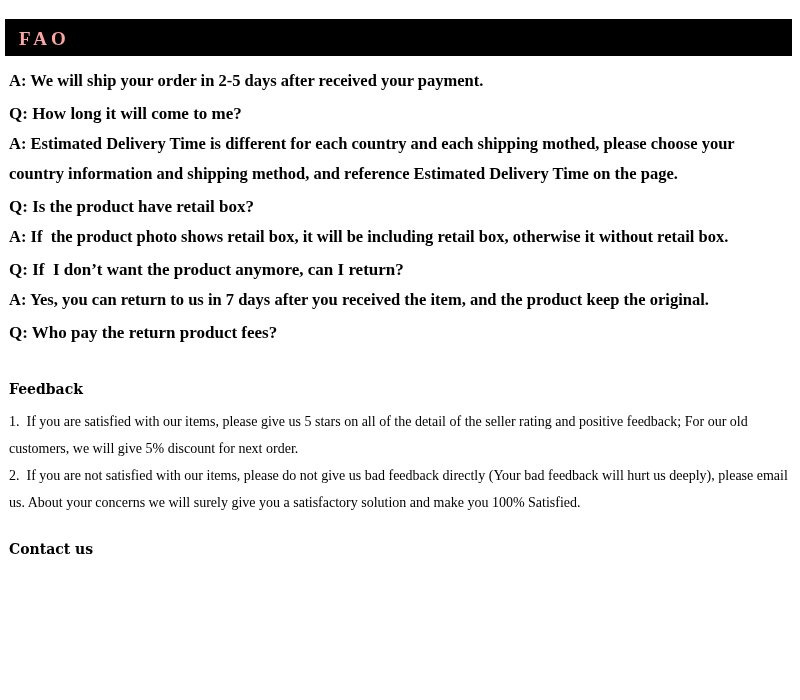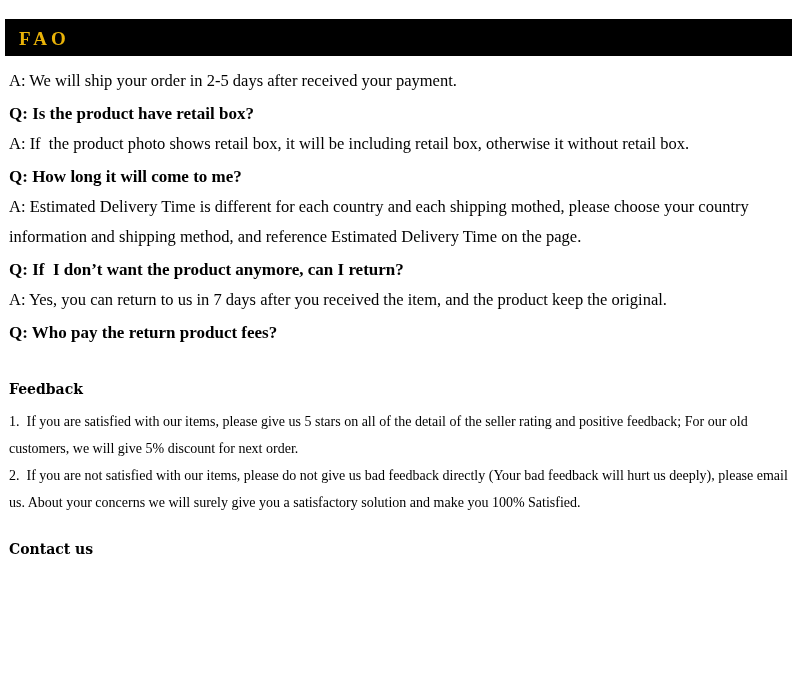--- a/index.html
+++ b/index.html
@@ -30,21 +30,21 @@
     top: 19px;
     width: 787px;
     height: 37px;
     background: #000000;
   }
   .titlebar-text {
     position: absolute;
     left: 14px;
     top: 50%;
     transform: translateY(-50%);
-    color: #eab308;
+    color: #fca5a5;
     font-family: "Liberation Serif", "DejaVu Serif", serif;
     font-weight: bold;
     font-size: 19px;
     letter-spacing: 4px;
     line-height: 1;
   }
 
   
   .content {
     position: absolute;
@@ -61,21 +61,21 @@
     font-family: "Liberation Serif", "DejaVu Serif", serif;
     font-weight: bold;
     font-size: 17px;
     line-height: 31px;
     margin: 0;
     white-space: pre-wrap;
   }
 
   .a-line {
     font-family: "Liberation Serif", "DejaVu Serif", serif;
-    font-weight: normal;
+    font-weight: bold;
     font-size: 16.5px;
     line-height: 30px;
     margin: 0 0 1px 0;
     white-space: pre-wrap;
   }
 
   .section {
     margin-top: 26px;
   }
 
@@ -112,27 +112,27 @@
     <span class="titlebar-text">FAO</span>
   </div>
 
   <div class="content">
 
     <div class="qa-block">
       <p class="a-line">A: We will ship your order in 2-5 days after received your payment.</p>
     </div>
 
     <div class="qa-block">
-      <p class="q-line">Q: Is the product have retail box?</p>
-      <p class="a-line">A: If  the product photo shows retail box, it will be including retail box, otherwise it without retail box.</p>
+      <p class="q-line">Q: How long it will come to me?</p>
+      <p class="a-line">A: Estimated Delivery Time is different for each country and each shipping mothed, please choose your country information and shipping method, and reference Estimated Delivery Time on the page.</p>
     </div>
 
     <div class="qa-block">
-      <p class="q-line">Q: How long it will come to me?</p>
-      <p class="a-line">A: Estimated Delivery Time is different for each country and each shipping mothed, please choose your country information and shipping method, and reference Estimated Delivery Time on the page.</p>
+      <p class="q-line">Q: Is the product have retail box?</p>
+      <p class="a-line">A: If  the product photo shows retail box, it will be including retail box, otherwise it without retail box.</p>
     </div>
 
     <div class="qa-block">
       <p class="q-line">Q: If  I don’t want the product anymore, can I return?</p>
       <p class="a-line">A: Yes, you can return to us in 7 days after you received the item, and the product keep the original.</p>
     </div>
 
     <div class="qa-block">
       <p class="q-line">Q: Who pay the return product fees?</p>
     </div>

